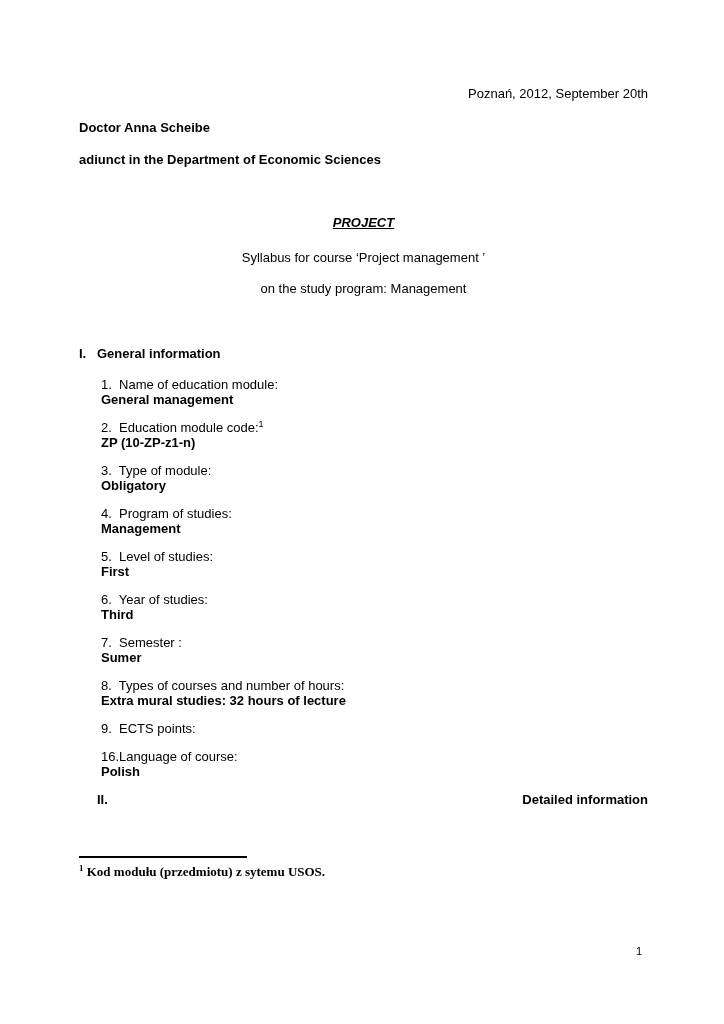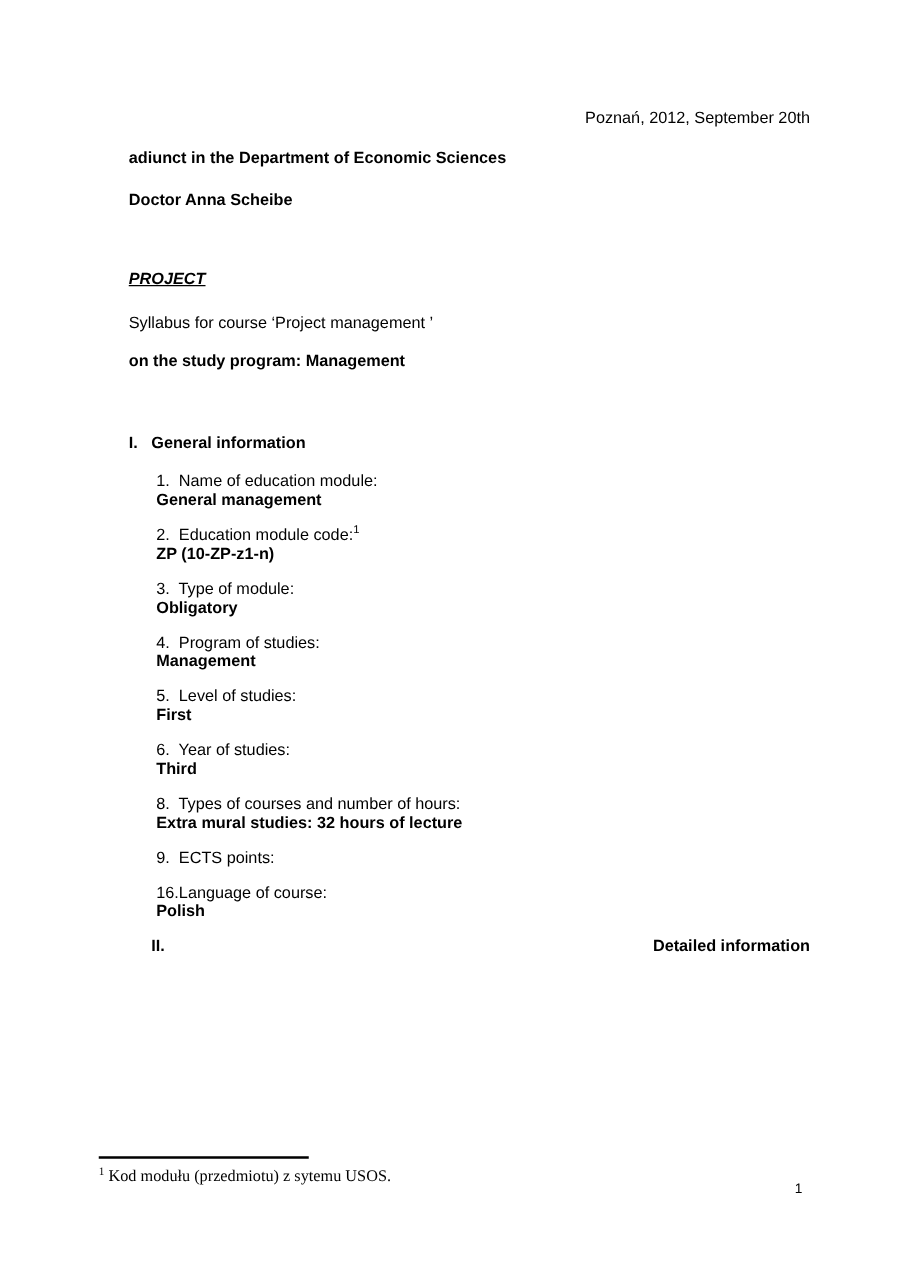--- a/index.html
+++ b/index.html
@@ -6,45 +6,45 @@
   .page {
     position: relative;
     width: 724px;
     height: 1024px;
     background: #ffffff;
     color: #000000;
     font-family: "Liberation Sans", sans-serif;
     font-size: 13px;
     overflow: hidden;
   }
-  .content { padding: 86px 76px 0 103px; }
+  .content { padding: 86px 76px 0 79px; }
   .date-line { text-align: right; line-height: 16px; }
   .author-line { font-weight: bold; line-height: 16px; margin-top: 16px; }
   .author-line.first { margin-top: 18px; }
-  .center-block { }
+  .center-block { text-align: center; }
   .doc-title {
     margin-top: 47px;
     font-weight: bold;
     font-style: italic;
     text-decoration: underline;
     line-height: 16px;
   }
   .doc-sub { margin-top: 19px; font-weight: normal; line-height: 16px; }
-  .doc-sub2 { margin-top: 15px; font-weight: bold; line-height: 16px; }
+  .doc-sub2 { margin-top: 15px; font-weight: normal; line-height: 16px; }
   .sec-heading { margin-top: 49px; font-weight: bold; line-height: 16px; display: flex; }
   .sec-num { width: 18px; flex: 0 0 18px; }
   .sec-heading.sec2 { margin-top: 6px; padding-left: 18px; justify-content: space-between; }
   .sec-heading.sec2 .sec-num { width: 48px; flex: 0 0 48px; }
   .items { margin-top: 15px; margin-left: 22px; }
   .item { margin-bottom: 13px; }
   .item-label { line-height: 15px; white-space: pre-wrap; }
   .item-value { line-height: 15px; font-weight: bold; white-space: pre-wrap; }
   .item-value .suffix { font-weight: normal; }
   sup { font-size: 9px; line-height: 0; }
-  .footnote { position: absolute; left: 79px; top: 925px; width: 560px; }
+  .footnote { position: absolute; left: 79px; top: 856px; width: 560px; font-weight: bold; }
   .footnote-rule { width: 168px; border-top: 2px solid #000000; margin-bottom: 6px; }
   .footnote-text {
     font-family: "Liberation Serif", serif;
     font-size: 13px;
     line-height: 16px;
     white-space: pre-wrap;
   }
   .page-number {
     position: absolute;
     top: 945px;
@@ -54,22 +54,22 @@
   }
 </style>
 </head>
 <body>
 
 <div class="page">
   <div class="content">
 
     <div class="date-line">Poznań, 2012, September 20th</div>
 
+    <div class="author-line first">Doctor Anna Scheibe</div>
     <div class="author-line">adiunct in the Department of Economic Sciences</div>
-    <div class="author-line first">Doctor Anna Scheibe</div>
 
     <div class="center-block">
       <div class="doc-title">PROJECT</div>
       <div class="doc-sub">Syllabus for course ‘Project management ’</div>
       <div class="doc-sub2">on the study program: Management</div>
     </div>
 
     <div class="sec-heading">
       <span class="sec-num">I.</span>
       <span>General information</span>
@@ -100,20 +100,24 @@
       <div class="item">
         <div class="item-label">5.  Level of studies:</div>
         <div class="item-value">First</div>
       </div>
 
       <div class="item">
         <div class="item-label">6.  Year of studies:</div>
         <div class="item-value">Third</div>
       </div>
 
+      <div class="item">
+        <div class="item-label">7.  Semester :</div>
+        <div class="item-value">Sumer</div>
+      </div>
 
       <div class="item">
         <div class="item-label">8.  Types of courses and number of hours:</div>
         <div class="item-value">Extra mural studies: 32 hours of lecture</div>
       </div>
 
       <div class="item">
         <div class="item-label">9.  ECTS points:</div>
       </div>
 

